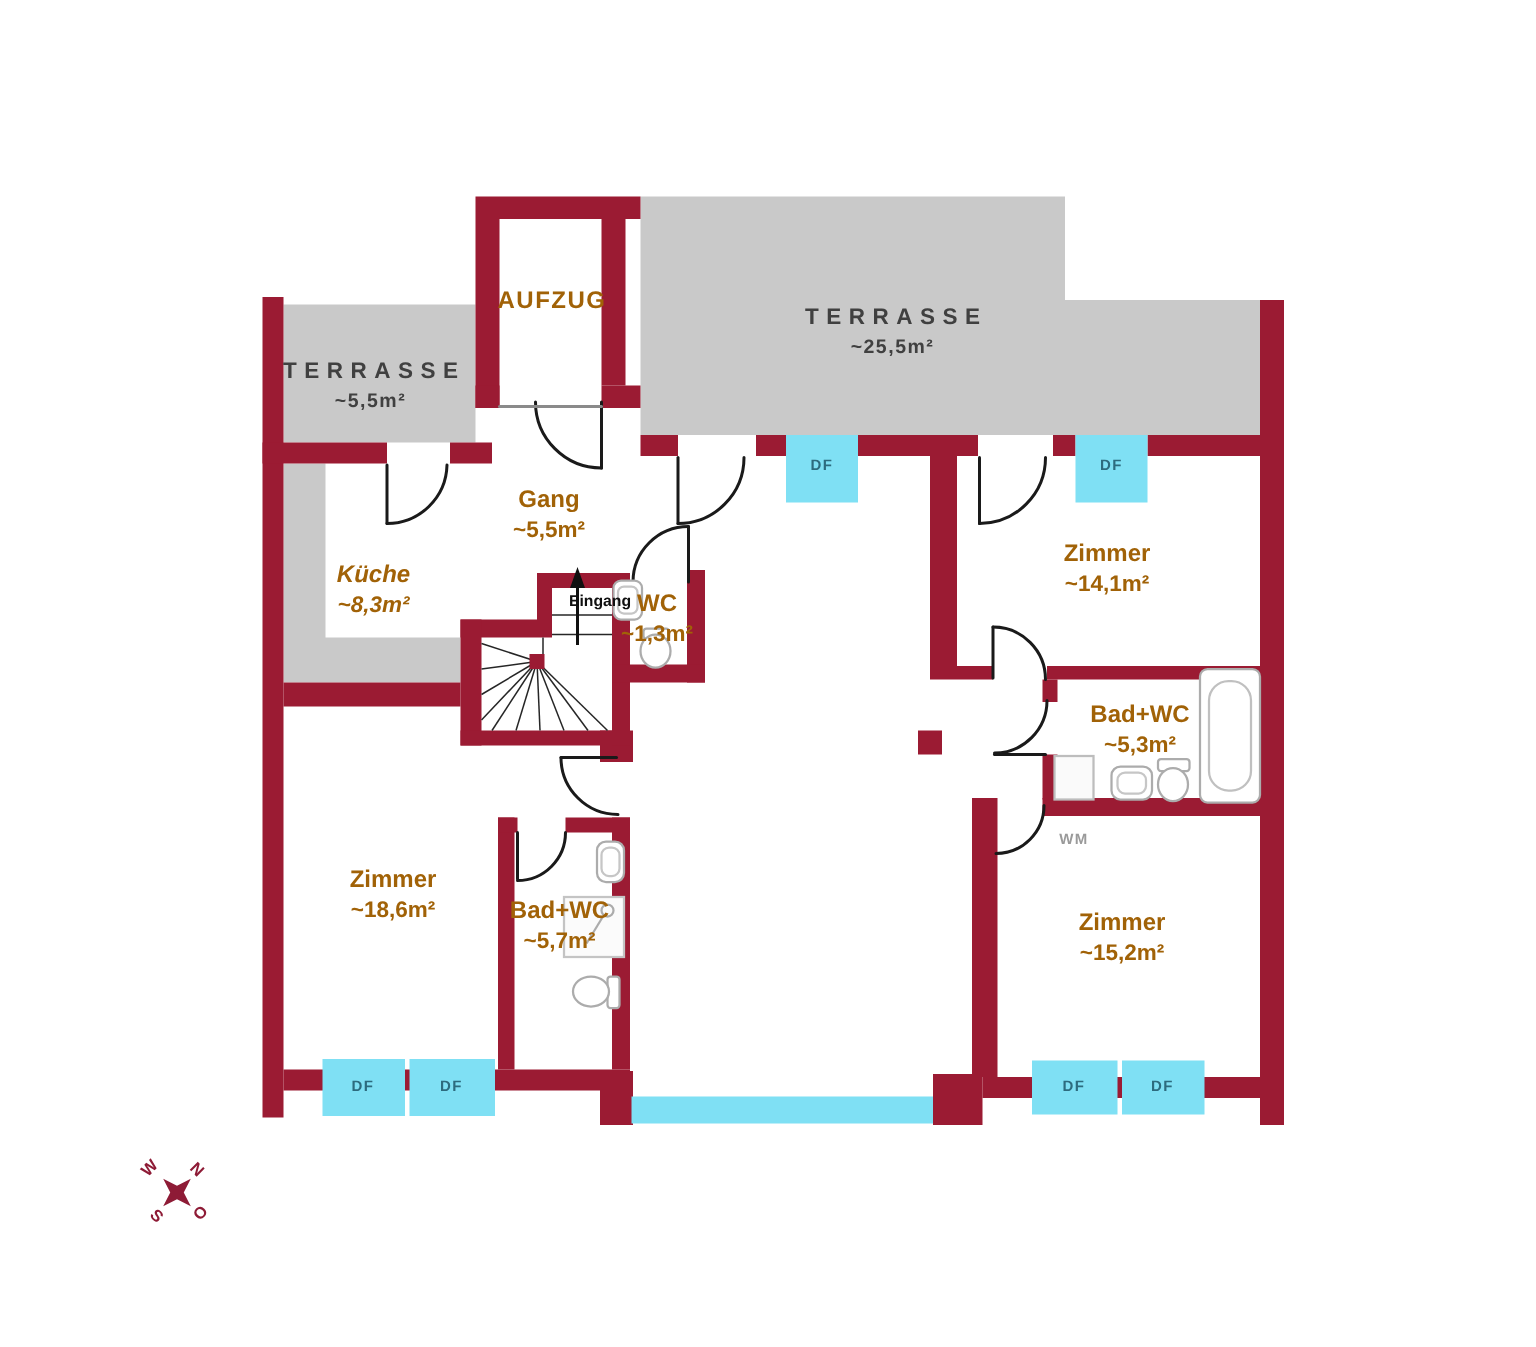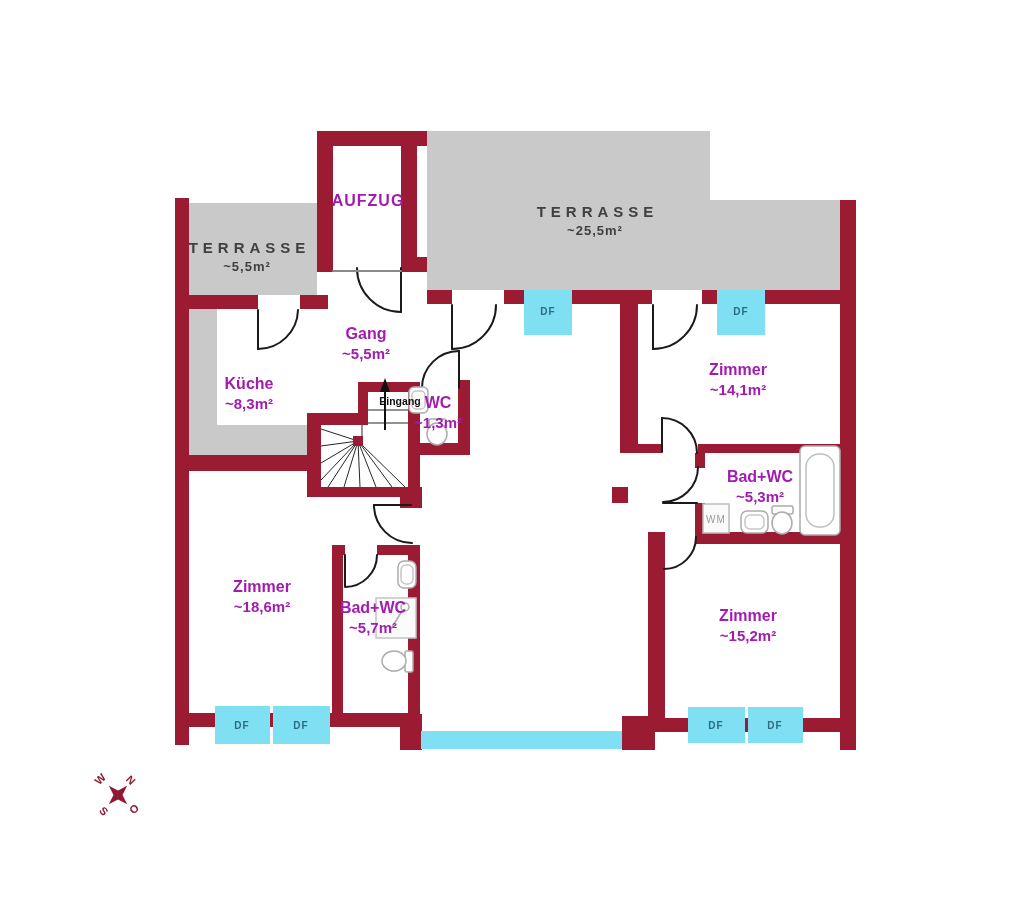--- a/index.html
+++ b/index.html
@@ -1,31 +1,31 @@
 <!DOCTYPE html>
 <html><head>
 <meta charset="utf-8">
 <style>
   html,body{margin:0;padding:0;background:#ffffff;}
   #screen{position:relative;width:1024px;height:898px;background:#ffffff;overflow:hidden;
           font-family:"Liberation Sans",sans-serif;}
   #plan-svg{position:absolute;left:0;top:0;}
   .room-label{position:absolute;transform:translate(-50%,-50%);text-align:center;white-space:nowrap;
-              font-weight:bold;font-size:16px;line-height:20px;color:#a21caf;z-index:5;}
+              font-weight:bold;font-size:16px;line-height:20px;color:#a16207;z-index:5;}
   .room-label .area{font-size:15px;}
   .terr{color:#404040;line-height:19px;}
   .terr .name{font-size:15px;letter-spacing:5px;padding-left:5px;}
   .terr .area{font-size:13px;letter-spacing:1px;}
   .aufzug-label{font-size:16px;letter-spacing:1px;}
   .df-label{position:absolute;transform:translate(-50%,-50%);font-weight:bold;font-size:10px;
             letter-spacing:1px;color:#2D6B7E;z-index:6;}
   .eingang-label{position:absolute;transform:translate(-50%,-50%);font-weight:bold;font-size:10.5px;
             color:#101010;z-index:6;}
-  .wm-label{position:absolute;transform:translate(-50%,-50%);font-weight:normal;font-size:10px;
-            letter-spacing:1px;color:#9A9A9A;z-index:6;}
+  .wm-label{position:absolute;transform:translate(-50%,-50%);font-weight:bold;font-size:10px;
+            letter-spacing:1px;color:#9A9A9A;z-index:6;margin-top:41px;}
   .compass-letter{position:absolute;font-weight:bold;font-size:11px;color:#8E1B36;z-index:6;}
 </style>
 </head>
 <body>
 
 <div id="screen">
 
   <svg id="plan-svg" width="1024" height="898" viewBox="0 0 1024 898">
 
     <g fill="#C9C9C9">
@@ -207,21 +207,21 @@
     <div class="name">TERRASSE</div>
     <div class="area">~25,5m²</div>
   </div>
   <div class="room-label aufzug-label" style="left:368px;top:201px;">
     <div class="name">AUFZUG</div>
   </div>
   <div class="room-label" style="left:366px;top:344px;">
     <div class="name">Gang</div>
     <div class="area">~5,5m²</div>
   </div>
-  <div class="room-label" style="left:249px;top:394px;">
+  <div class="room-label" style="left:249px;top:394px;font-style:italic;">
     <div class="name">Küche</div>
     <div class="area">~8,3m²</div>
   </div>
   <div class="room-label" style="left:438px;top:413px;">
     <div class="name">WC</div>
     <div class="area">~1,3m²</div>
   </div>
   <div class="room-label" style="left:738px;top:380px;">
     <div class="name">Zimmer</div>
     <div class="area">~14,1m²</div>

